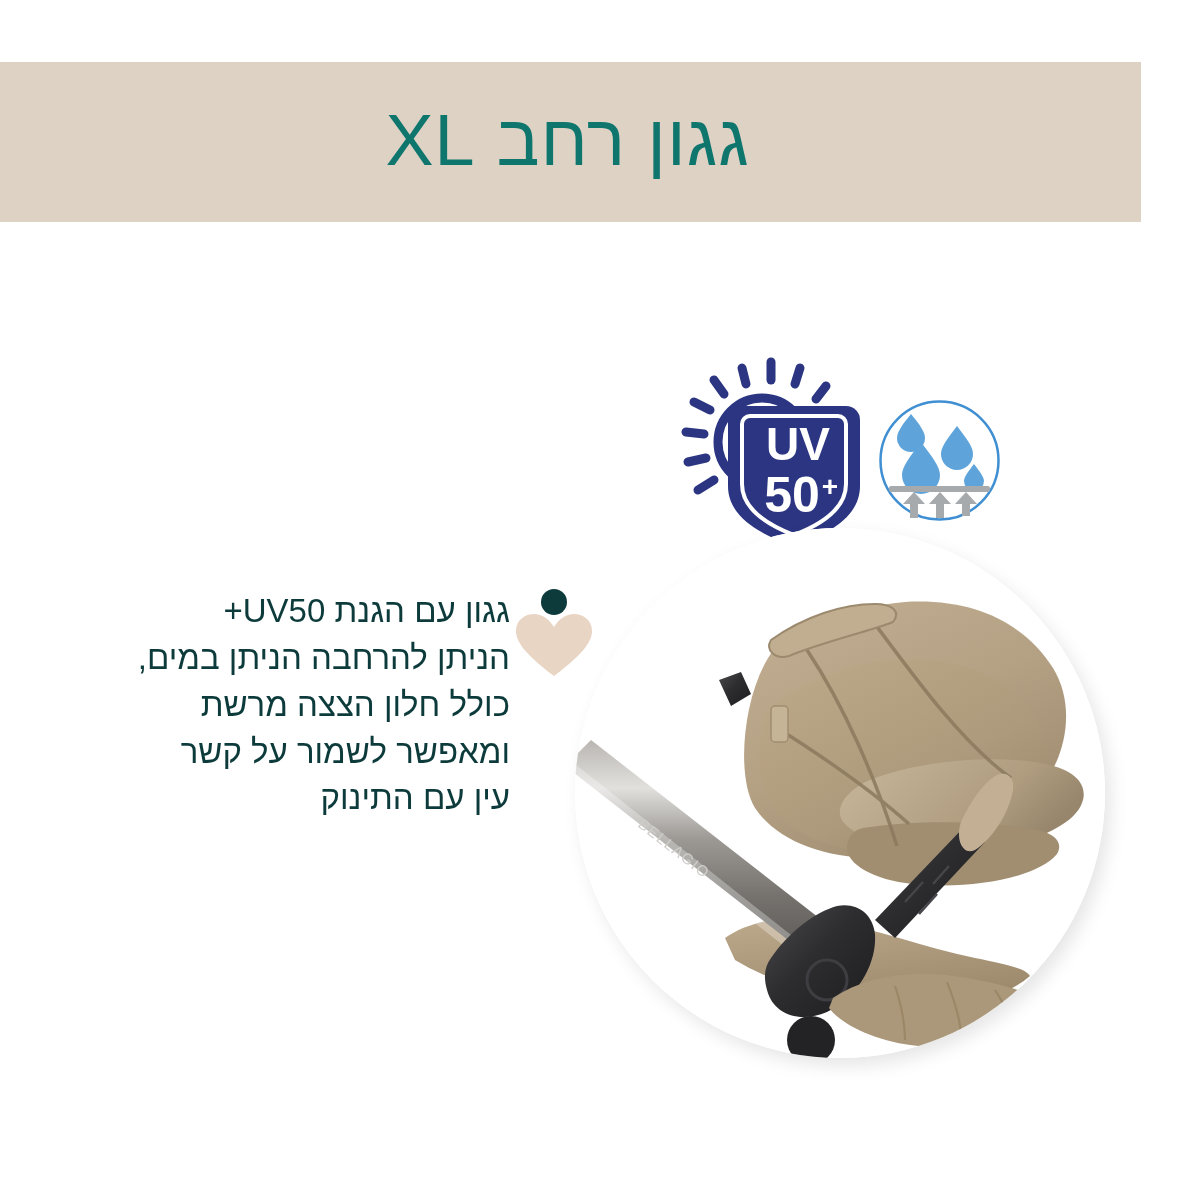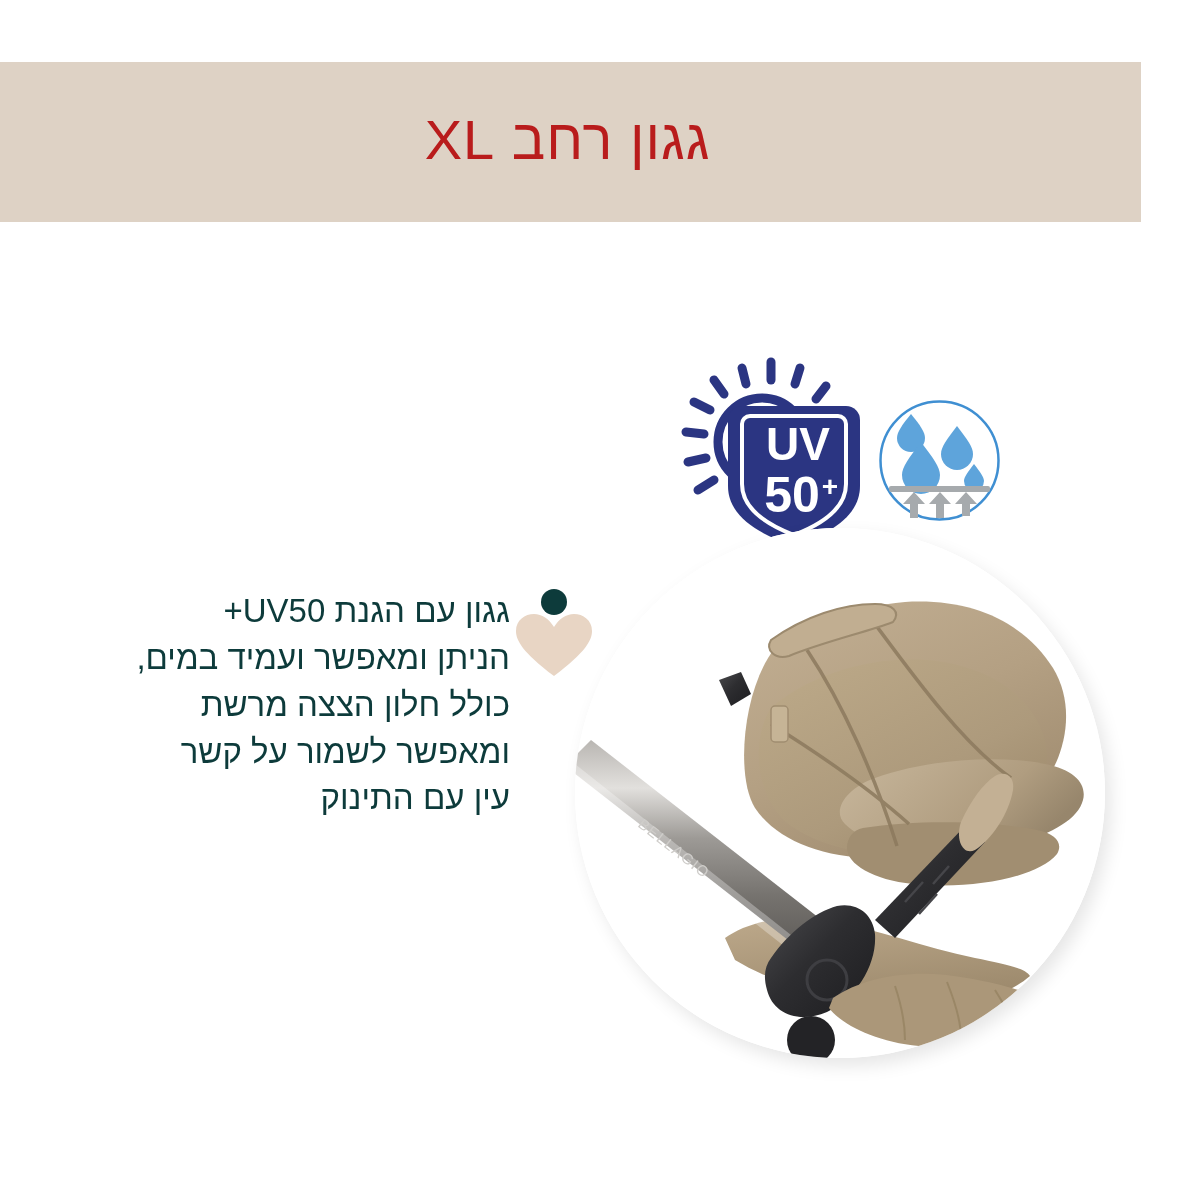--- a/index.html
+++ b/index.html
@@ -24,22 +24,22 @@
     width: 1141px;
     height: 160px;
     background: #ded2c5;
     display: flex;
     align-items: center;
     justify-content: center;
   }
   .banner-title {
     direction: rtl;
     unicode-bidi: plaintext;
-    color: #b91c1c;
-    font-size: 56px;
+    color: #0f766e;
+    font-size: 72px;
     font-weight: 400;
     letter-spacing: 1px;
     line-height: 1;
     white-space: nowrap;
     padding-right: 6px;
     transform: translateY(-2px);
   }
 
   
   .icons-row {
@@ -173,21 +173,21 @@
 
 <div class="bullet-marker">
   <svg width="84" height="92" viewBox="0 0 84 92" xmlns="http://www.w3.org/2000/svg">
     <circle cx="42" cy="14" r="13" fill="#0d3b3b"></circle>
     <path d="M42 88 C 10 64 4 52 4 43 C 4 32 13 26 22 26 C 30 26 37 31 42 39 C 47 31 54 26 62 26 C 71 26 80 32 80 43 C 80 52 74 64 42 88 Z" fill="#e8d5c4"></path>
   </svg>
 </div>
 
 <div class="desc-block">
   <div class="desc-text">גגון עם הגנת UV50+
-הניתן ומאפשר ועמיד במים,
+הניתן להרחבה הניתן במים,
 כולל חלון הצצה מרשת
 ומאפשר לשמור על קשר
 עין עם התינוק</div>
 </div>
 
 <div class="photo-circle">
   <div class="photo-inner">
     <svg width="530" height="530" viewBox="0 0 530 530" xmlns="http://www.w3.org/2000/svg">
       <defs>
         <linearGradient id="fabricTop" x1="0" y1="0" x2="0.6" y2="1">

